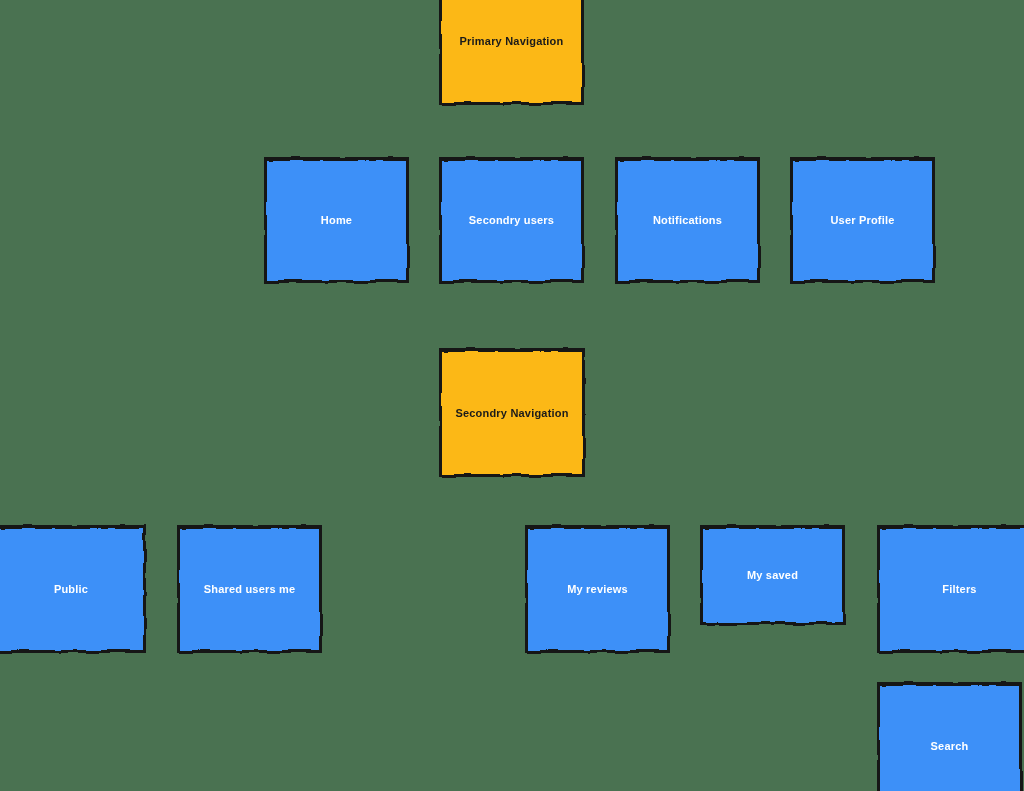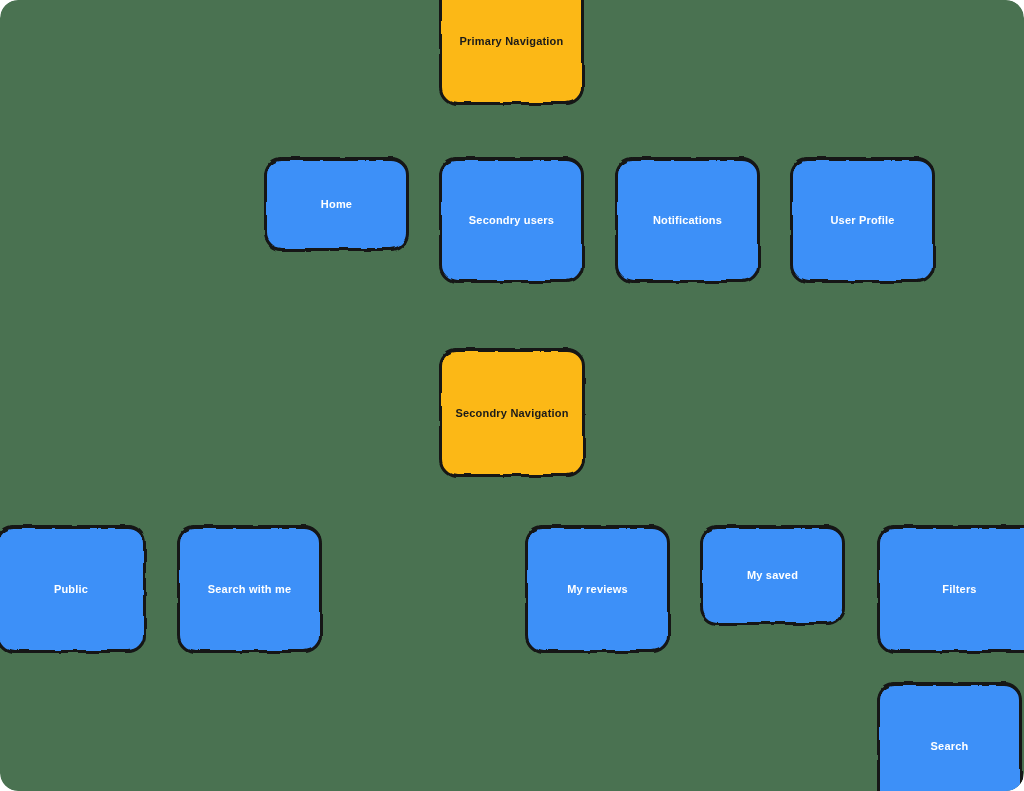--- a/index.html
+++ b/index.html
@@ -3,21 +3,21 @@
 <meta charset="utf-8">
 <style>
   :root {
     --background: #4A7251;
     --section: #FCB813;
     --page: #3E90F8;
     --ink: #141414;
     --section-text: #1A1A1A;
     --page-text: #FFFFFF;
   }
-  * { margin: 0; padding: 0; box-sizing: border-box; border-radius: 18px; }
+  * { margin: 0; padding: 0; box-sizing: border-box; }
   html, body { width: 1024px; height: 791px; overflow: hidden; }
   body { font-family: "Liberation Sans", sans-serif; }
 
   #canvas {
     position: relative;
     width: 1024px;
     height: 791px;
     background: var(--background);
     overflow: hidden;
   }
@@ -62,21 +62,21 @@
 </svg>
 
 <div id="canvas">
 
   <div class="node section" style="left:439px; top:-24px; width:145px; height:129px">
     <span class="fill"></span>
     <span class="label">Primary Navigation</span>
   </div>
 
 
-  <div class="node page" style="left:264px; top:157px; width:145px; height:94px">
+  <div class="node page" style="left:264px; top:157px; width:145px; height:126px">
     <span class="fill"></span>
     <span class="label">Home</span>
   </div>
 
   <div class="node page" style="left:439px; top:157px; width:145px; height:126px">
     <span class="fill"></span>
     <span class="label">Secondry users</span>
   </div>
 
   <div class="node page" style="left:615px; top:157px; width:145px; height:126px">
@@ -94,21 +94,21 @@
     <span class="label">User Profile</span>
   </div>
 
   <div class="node page" style="left:-4px; top:525px; width:150px; height:128px">
     <span class="fill"></span>
     <span class="label">Public</span>
   </div>
 
   <div class="node page" style="left:177px; top:525px; width:145px; height:128px">
     <span class="fill"></span>
-    <span class="label">Search with me</span>
+    <span class="label">Shared users me</span>
   </div>
 
 
   <div class="node page" style="left:525px; top:525px; width:145px; height:128px">
     <span class="fill"></span>
     <span class="label">My reviews</span>
   </div>
 
   <div class="node page" style="left:700px; top:525px; width:145px; height:100px">
     <span class="fill"></span>

